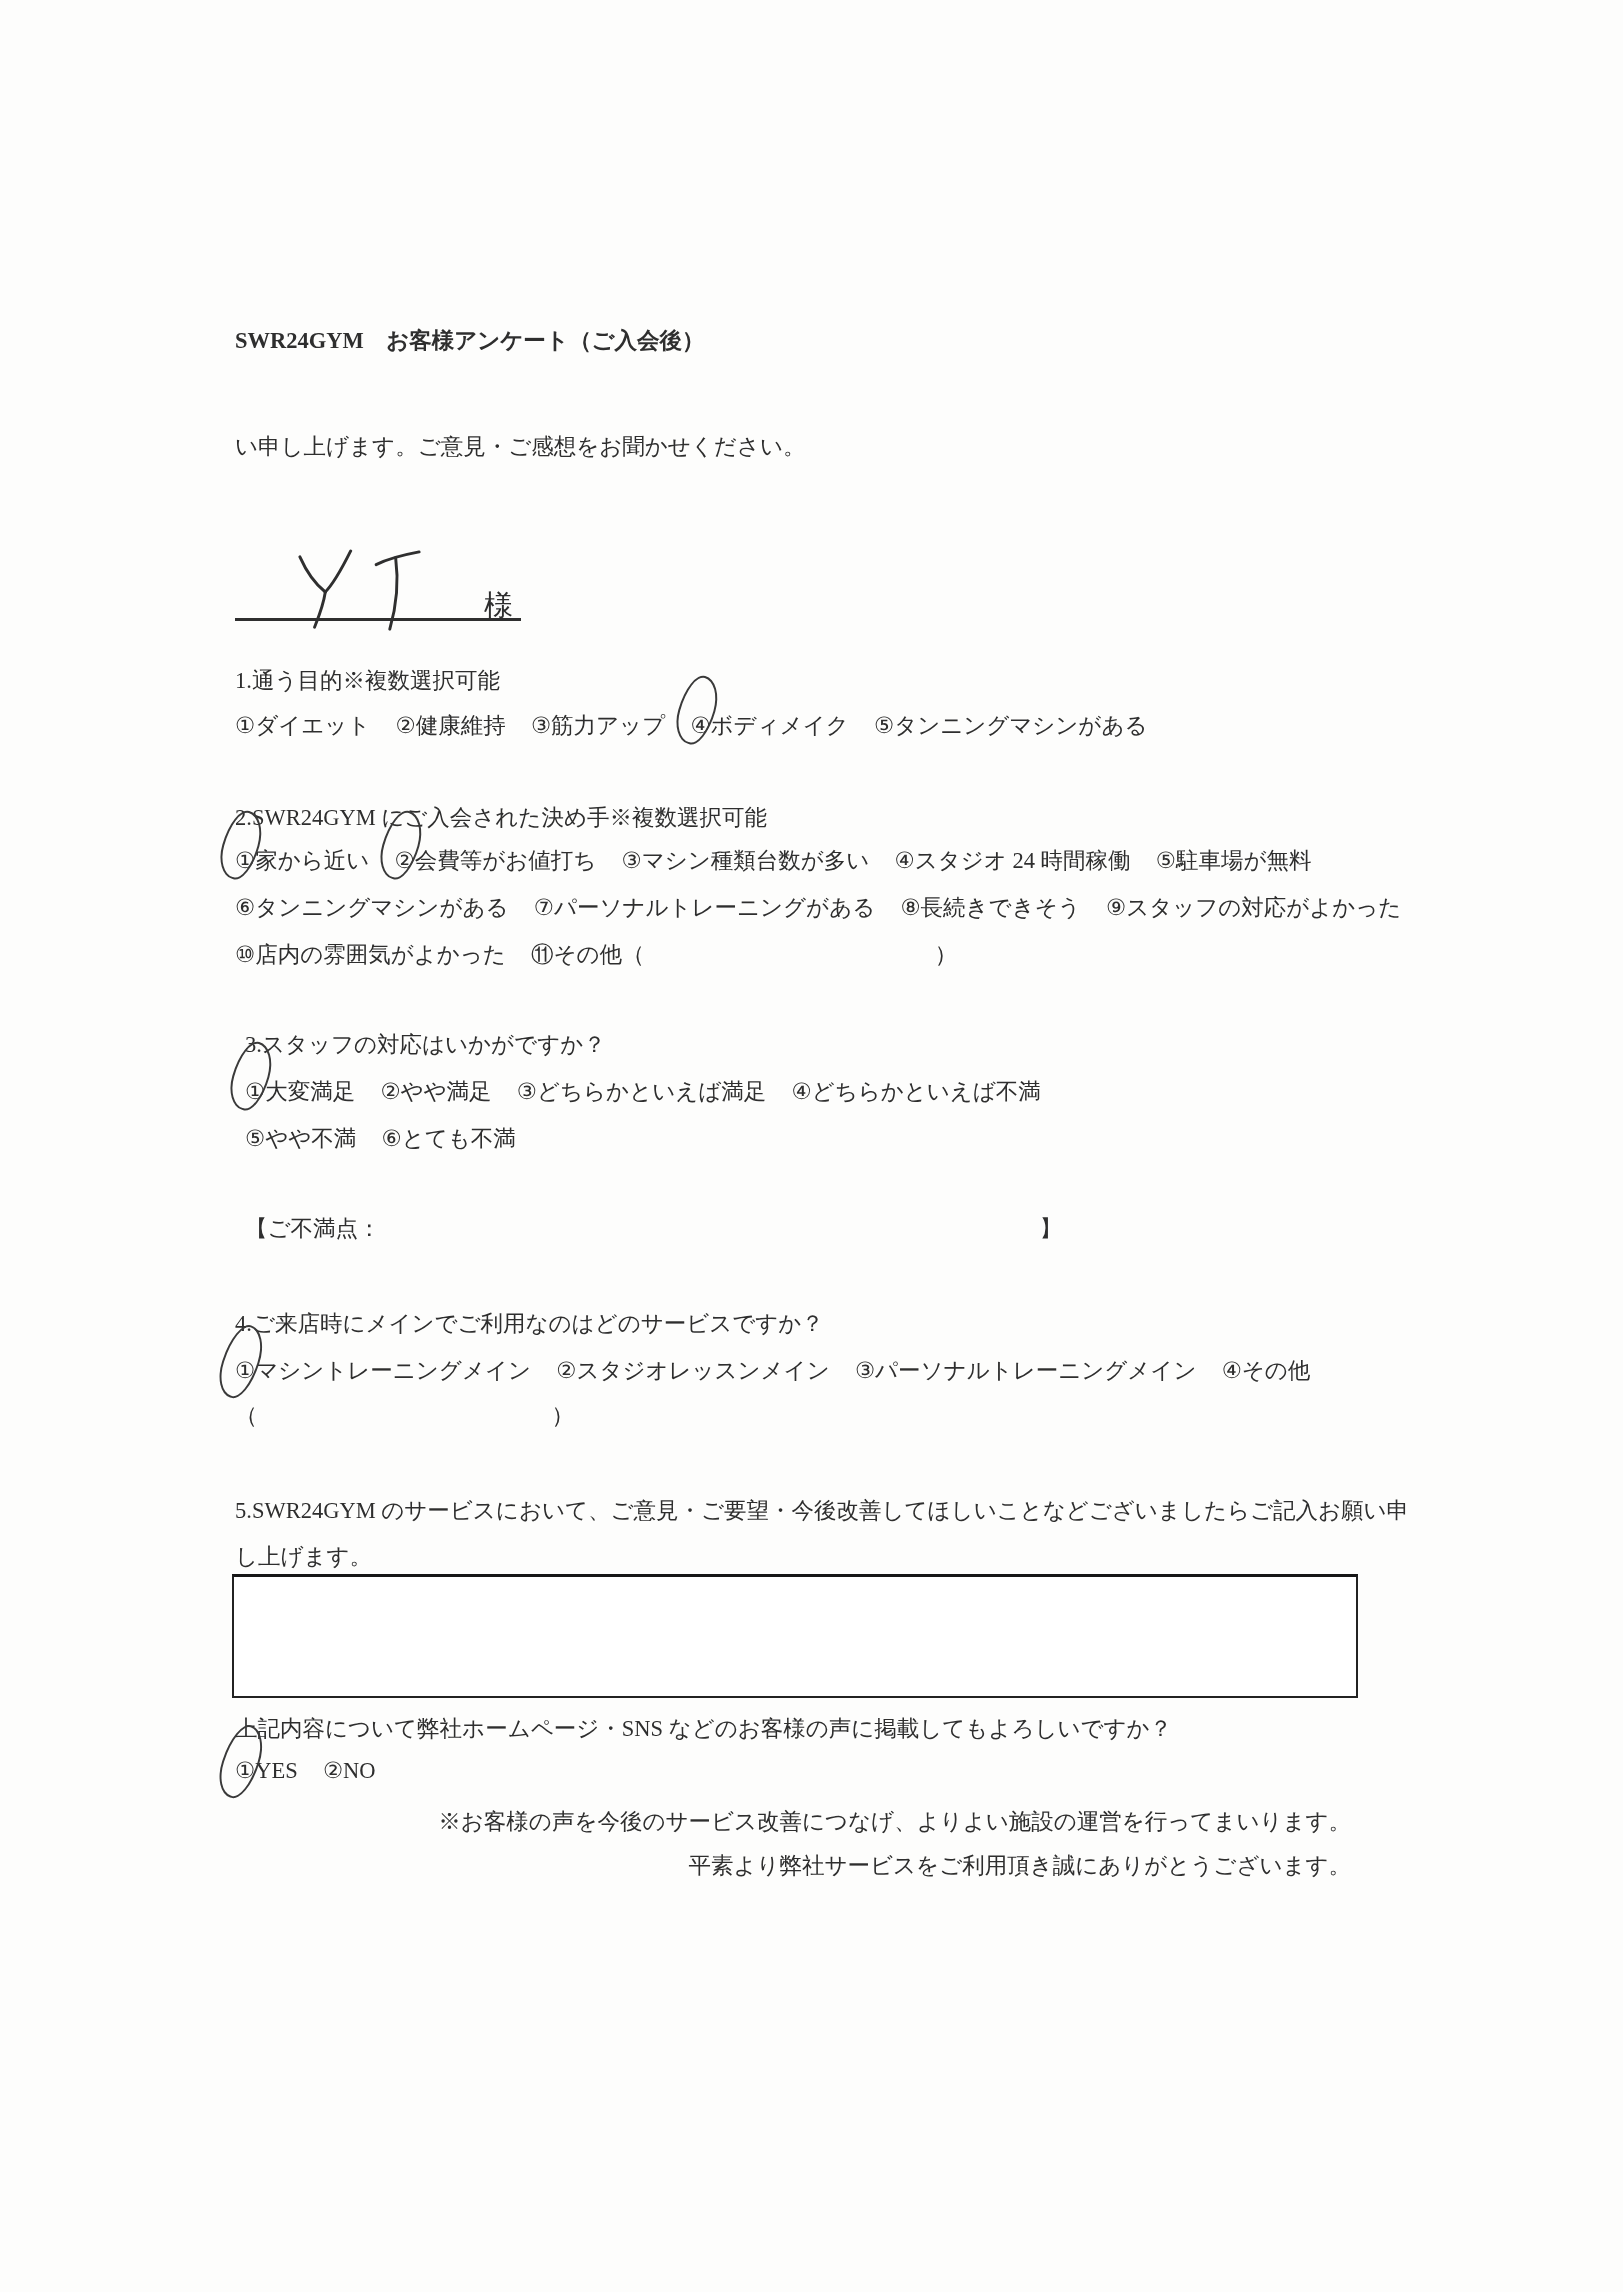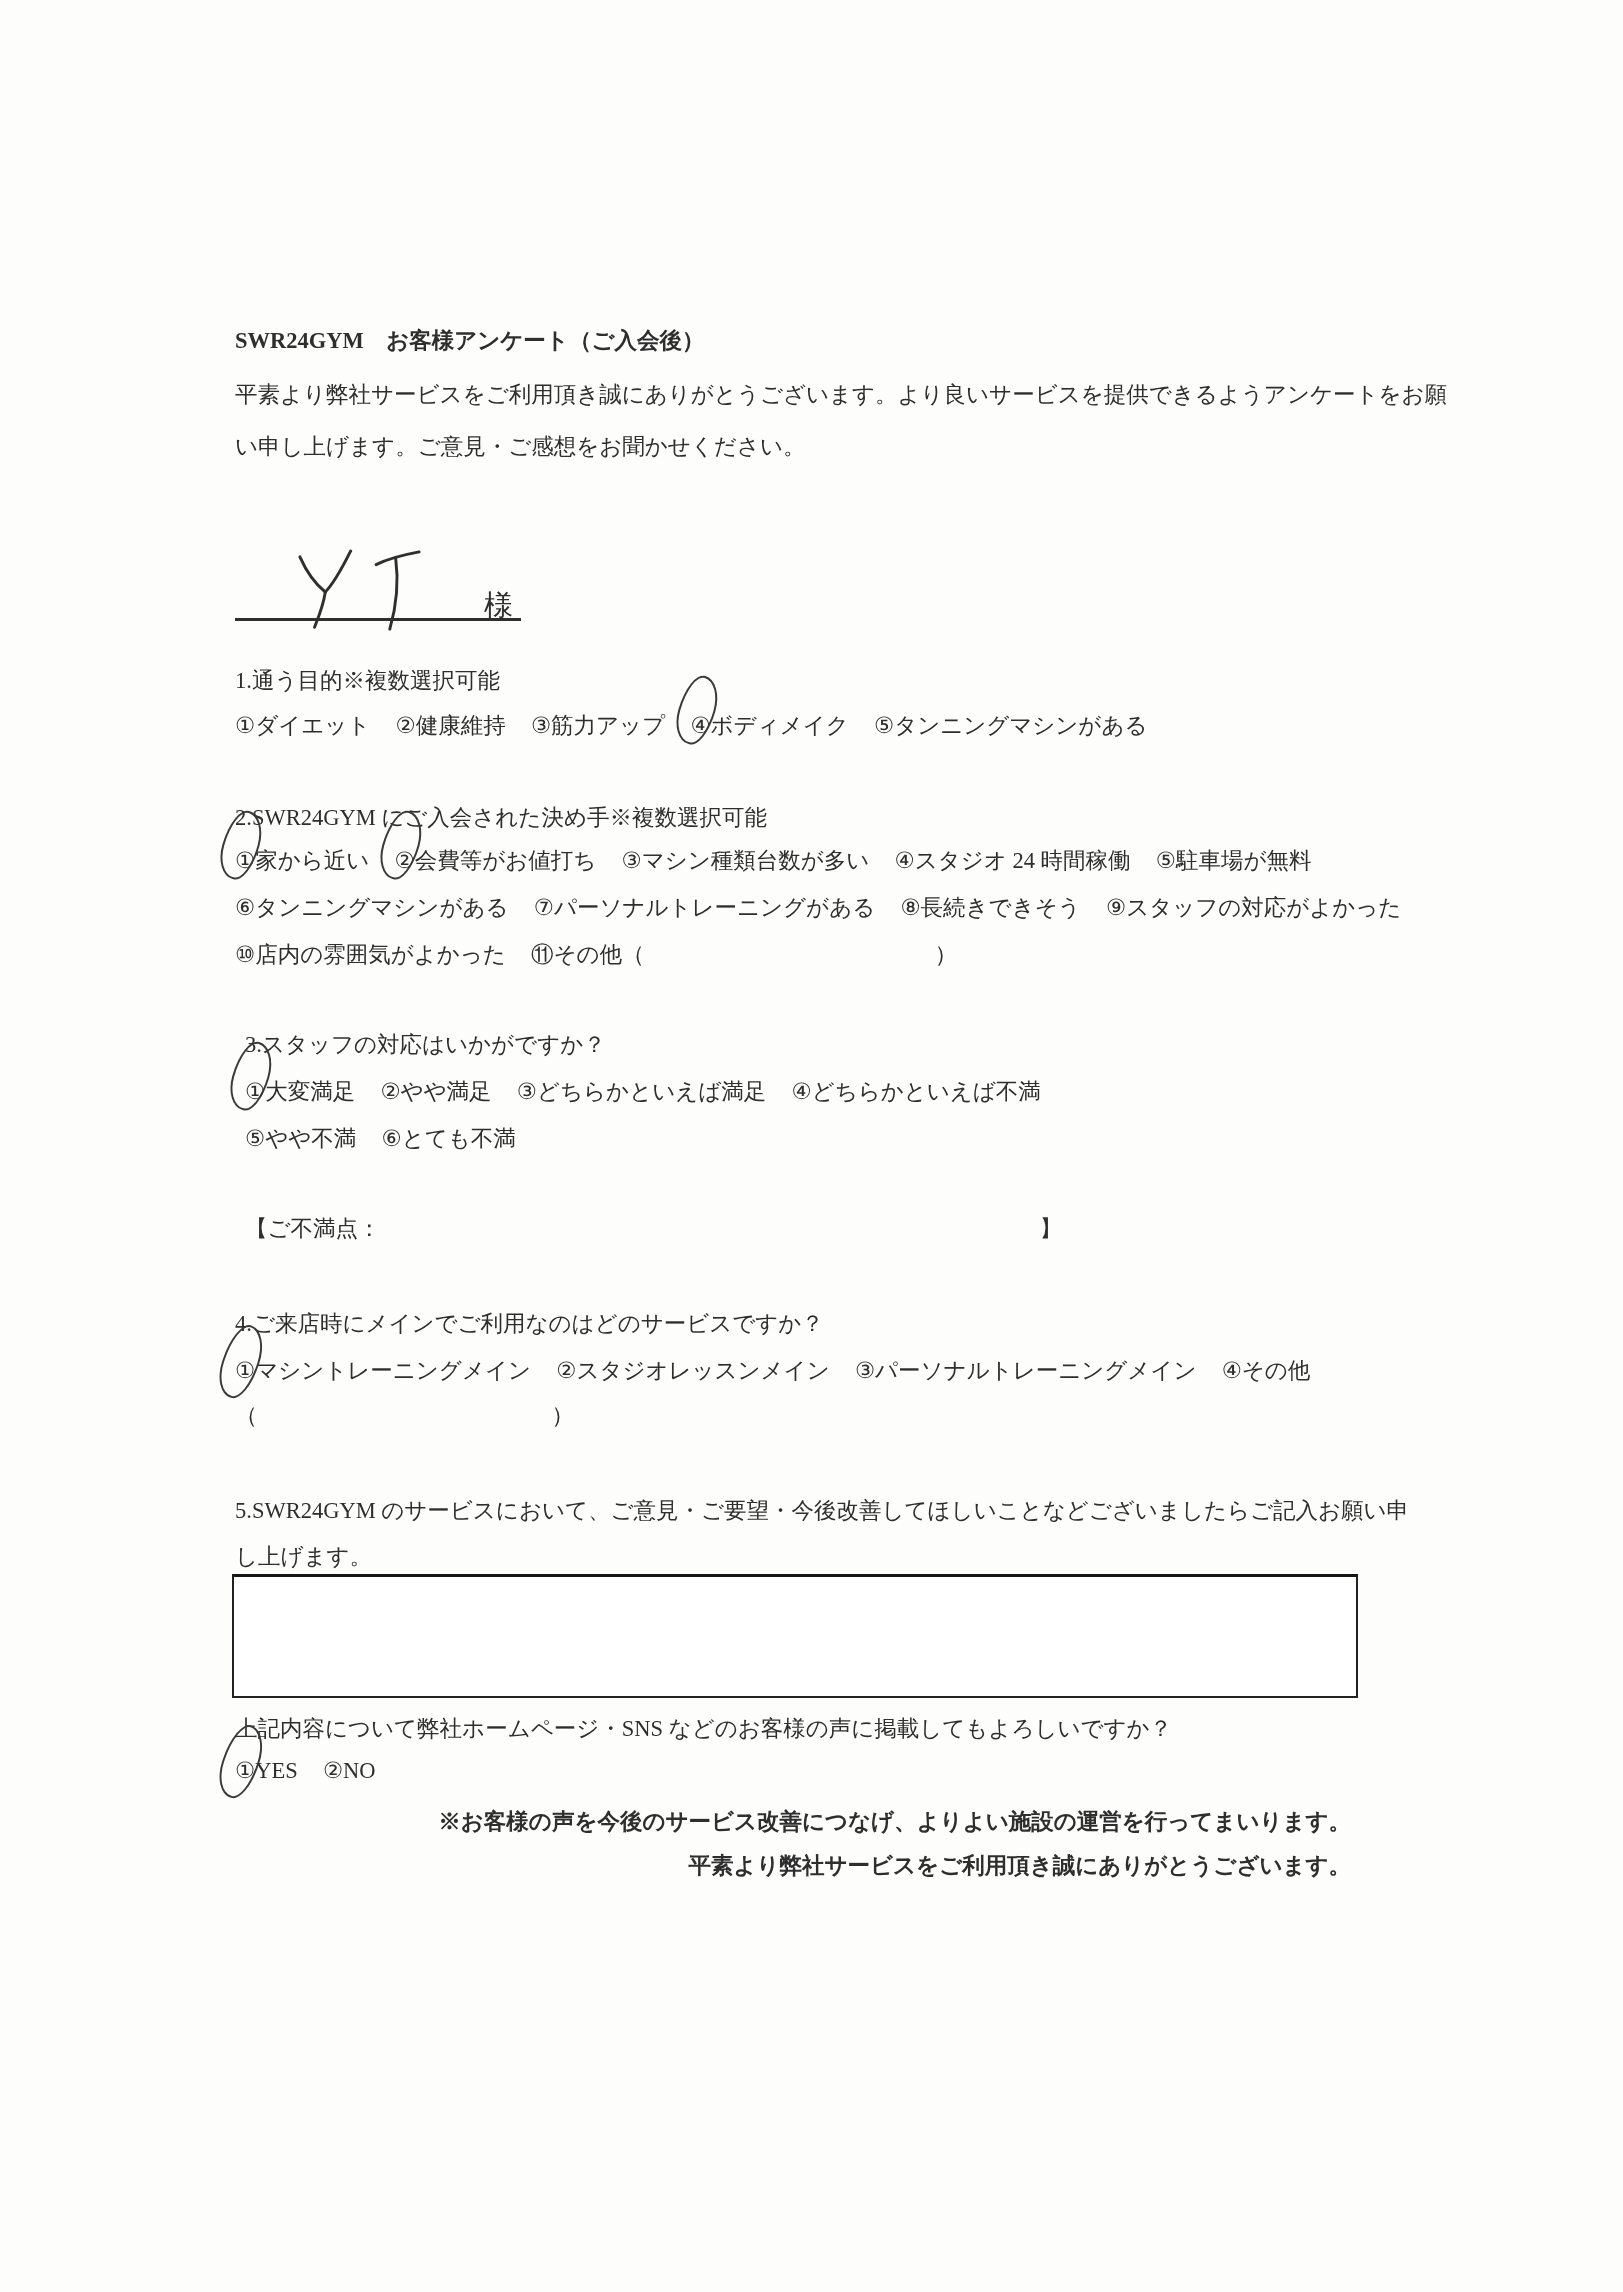--- a/index.html
+++ b/index.html
@@ -44,29 +44,28 @@
   }
   .sama{position:absolute;left:484px;top:586px;font-size:29px;}
   .comment-box{
     position:absolute;left:232px;top:1574px;
     width:1126px;height:124px;
     background:#fff;
     border:2px solid #222;
     border-top:3.9px solid #161616;
     box-sizing:border-box;
   }
-  .right-line{left:auto;right:272px;font-weight:bold;}
+  .right-line{left:auto;right:272px;}
 </style>
 </head>
 <body>
 
 <div class="page">
 
   <div class="line bold" style="top:327px">SWR24GYM　お客様アンケート（ご入会後）</div>
-  <div class="line" style="top:381px">平素より弊社サービスをご利用頂き誠にありがとうございます。より良いサービスを提供できるようアンケートをお願</div>
   <div class="line" style="top:433px">い申し上げます。ご意見・ご感想をお聞かせください。</div>
 
   <svg class="sig-svg" width="147" height="86" viewBox="0 0 150 88" aria-label="YT">
     <g fill="none" stroke="#2f2f2f" stroke-width="3" stroke-linecap="round">
       <path d="M14 8 C 22 26, 30 36, 40 44"></path>
       <path d="M66 2 C 58 18, 48 36, 40 44"></path>
       <path d="M40 44 C 38 58, 33 70, 29 80"></path>
       <path d="M92 16 C 104 10, 120 6, 136 3"></path>
       <path d="M112 9 C 115 32, 113 58, 106 82"></path>
     </g>

